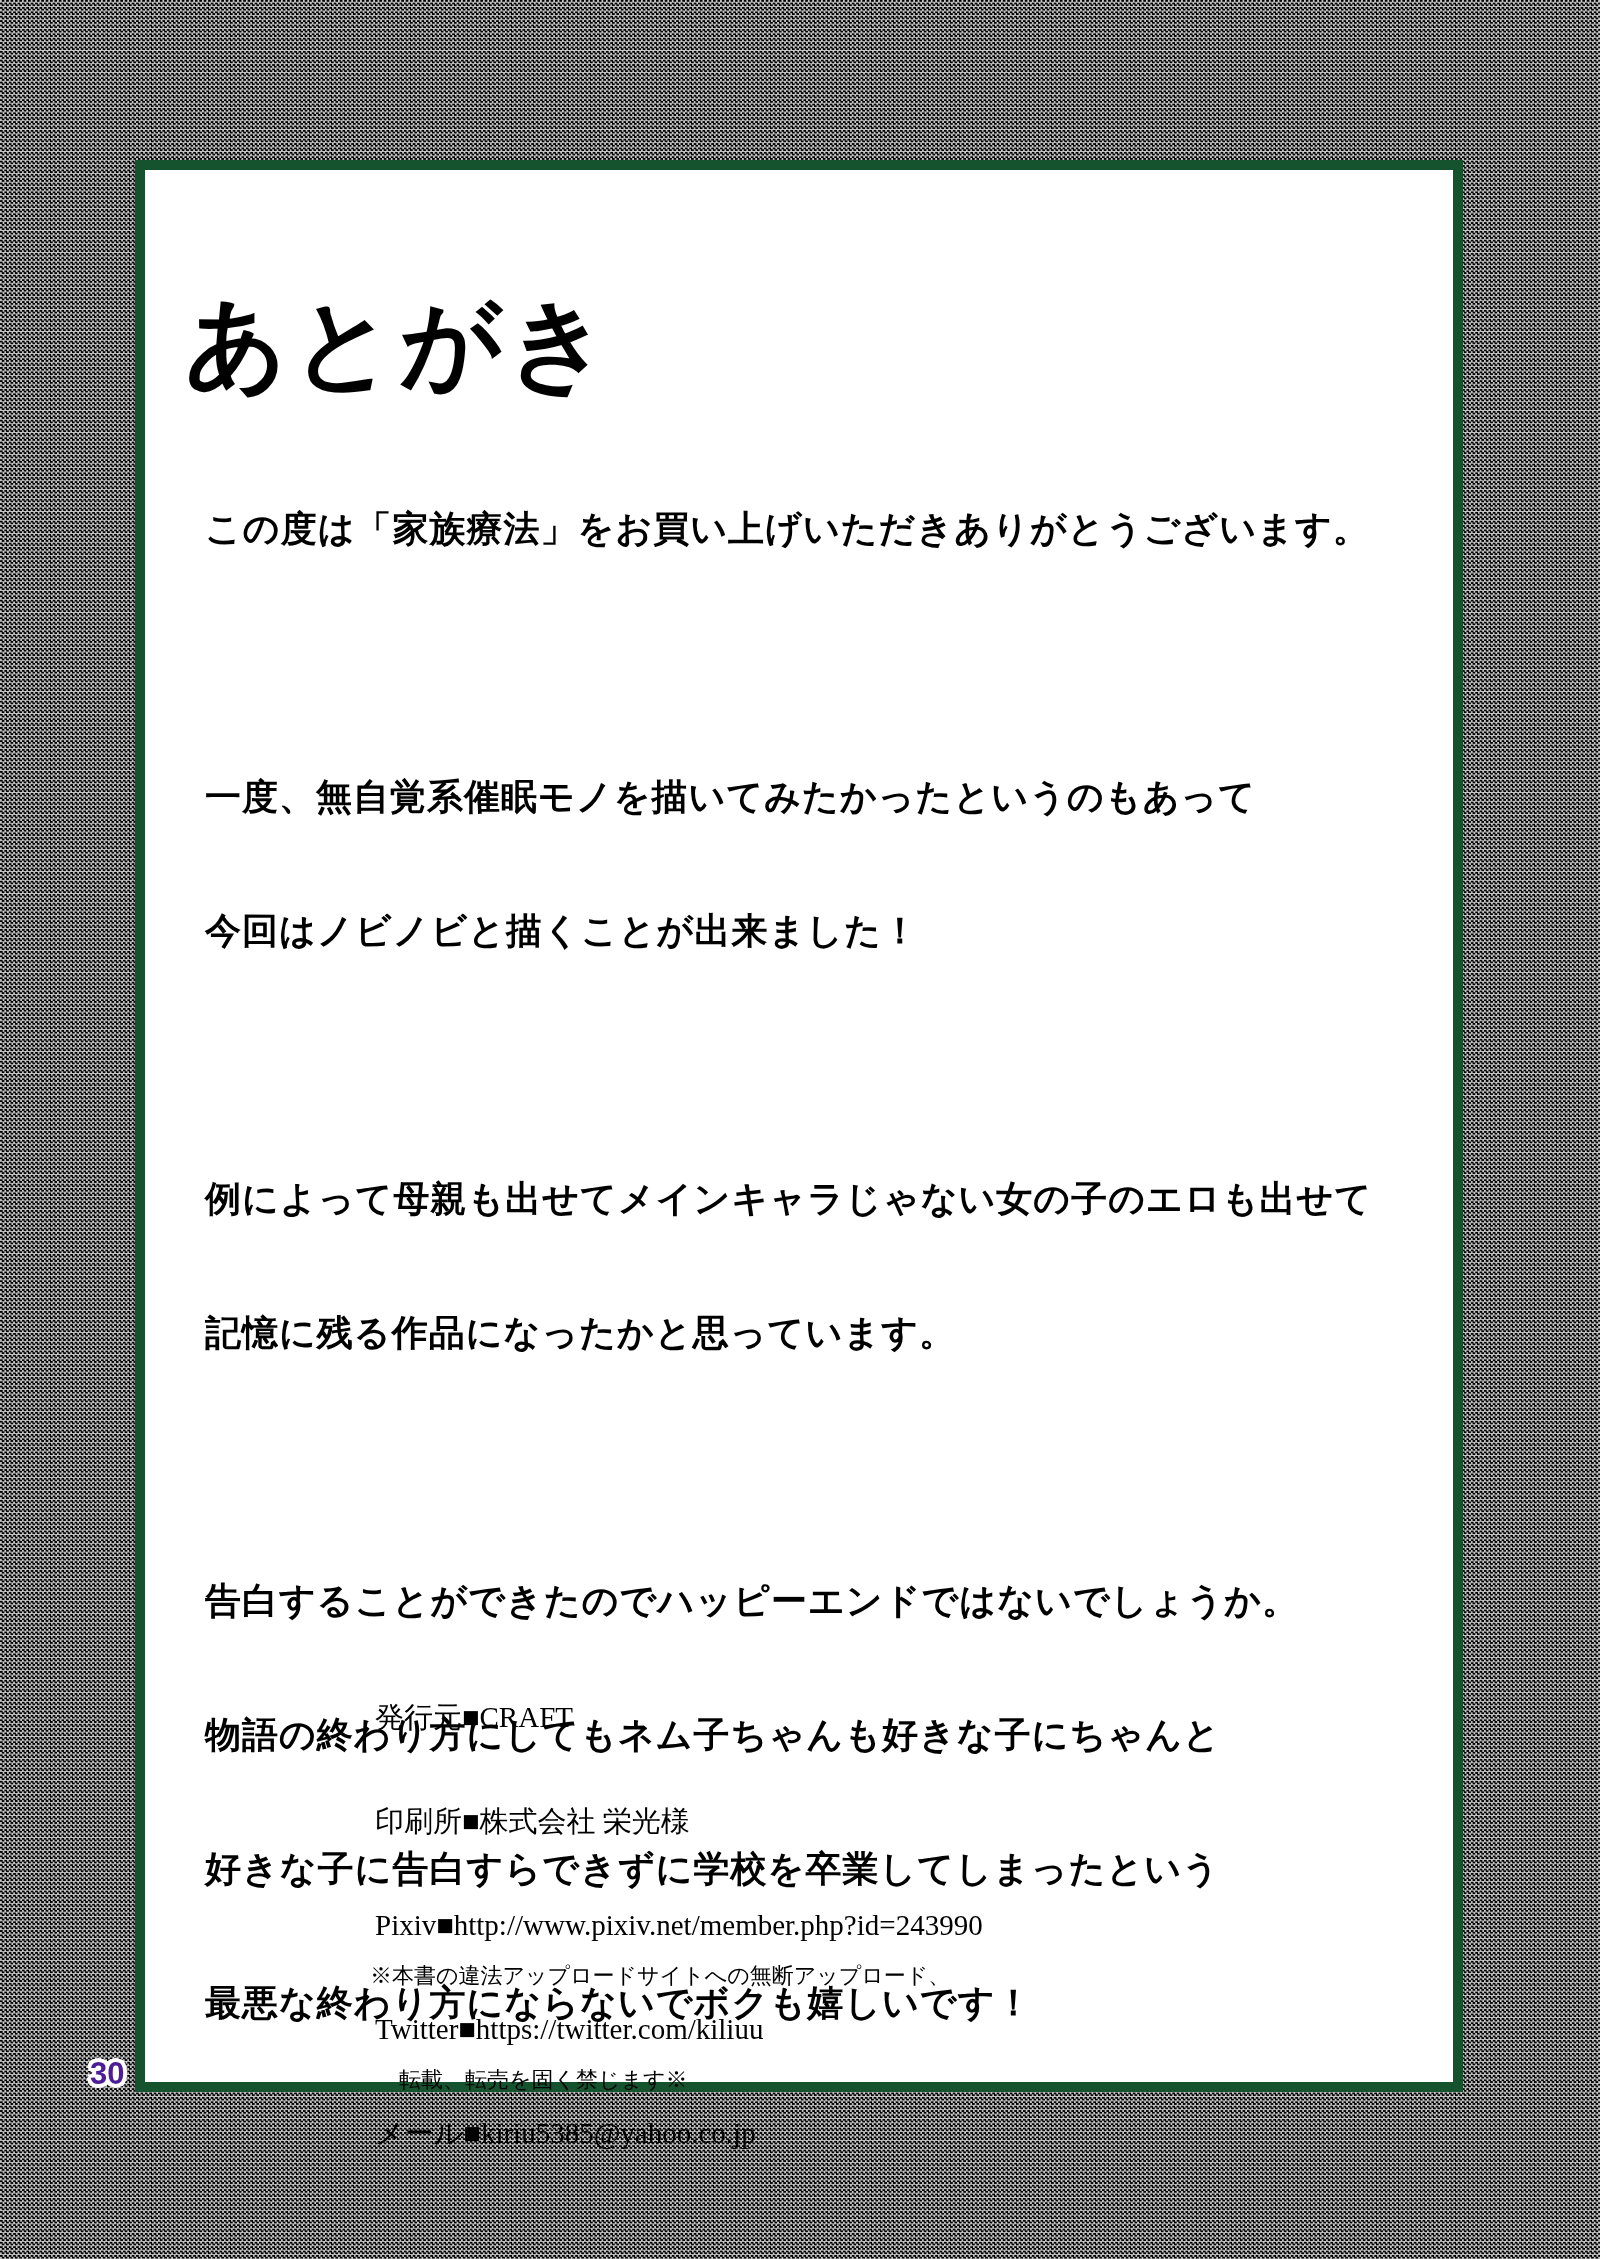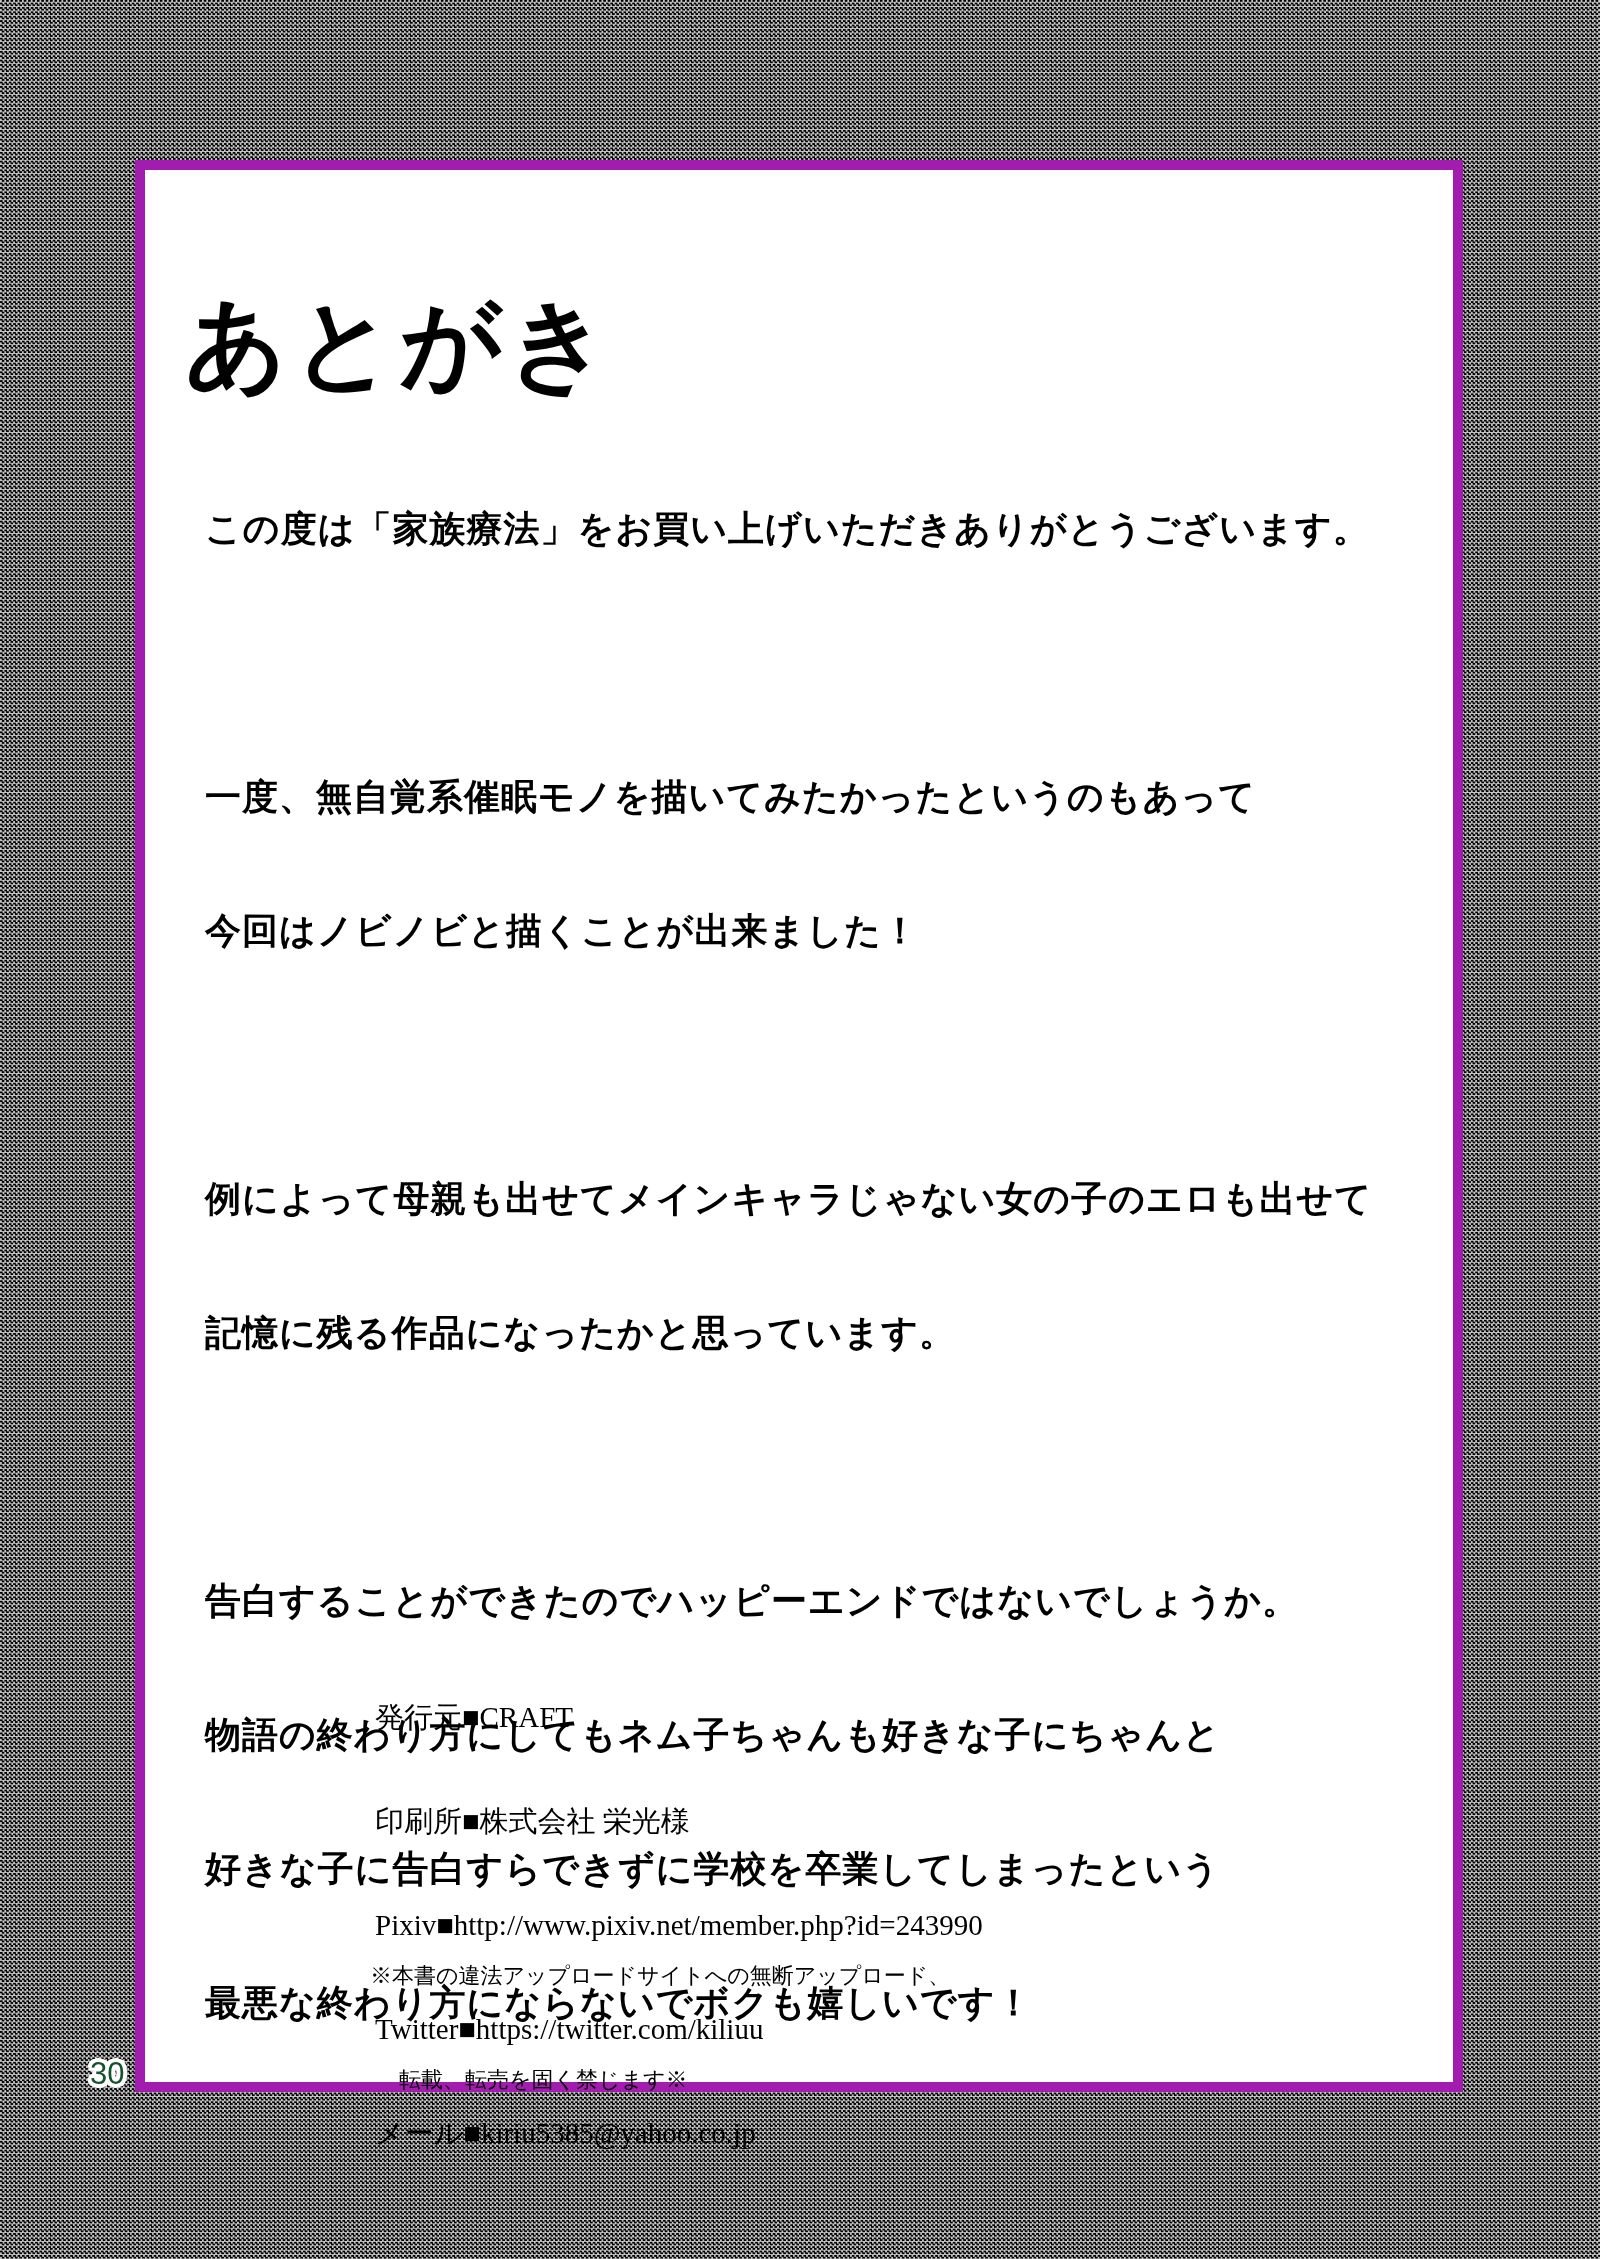--- a/index.html
+++ b/index.html
@@ -18,21 +18,21 @@
     font-family: "Liberation Sans", sans-serif;
     color: #000;
   }
   .page {
     position: absolute;
     left: 135px;
     top: 160px;
     width: 1308px;
     height: 1912px;
     background: #ffffff;
-    border: 10px solid #a21caf;
+    border: 10px solid #14532d;
   }
   .page-title {
     position: absolute;
     left: 40px;
     top: 122px;
     font-family: "Liberation Serif", "DejaVu Serif", serif;
     font-weight: bold;
     font-size: 100px;
     line-height: 1.05;
     letter-spacing: 5px;
@@ -79,23 +79,23 @@
   }
   .disclaimer .line.indent {
     padding-left: 29px;
   }
   .page-number {
     position: absolute;
     left: 90px;
     top: 2056px;
     z-index: 2;
     font-family: "Liberation Sans", "DejaVu Sans", sans-serif;
-    font-weight: normal;
+    font-weight: bold;
     font-size: 31px;
-    color: #14532d;
+    color: #4c1d95;
     text-shadow:
       -3px 0 0 #fff, 3px 0 0 #fff, 0 -3px 0 #fff, 0 3px 0 #fff,
       -2px -2px 0 #fff, 2px -2px 0 #fff, -2px 2px 0 #fff, 2px 2px 0 #fff,
       -4px 0 0 #fff, 4px 0 0 #fff, 0 -4px 0 #fff, 0 4px 0 #fff,
       -3px -3px 0 #fff, 3px -3px 0 #fff, -3px 3px 0 #fff, 3px 3px 0 #fff;
   }
 </style>
 </head>
 <body>
 

